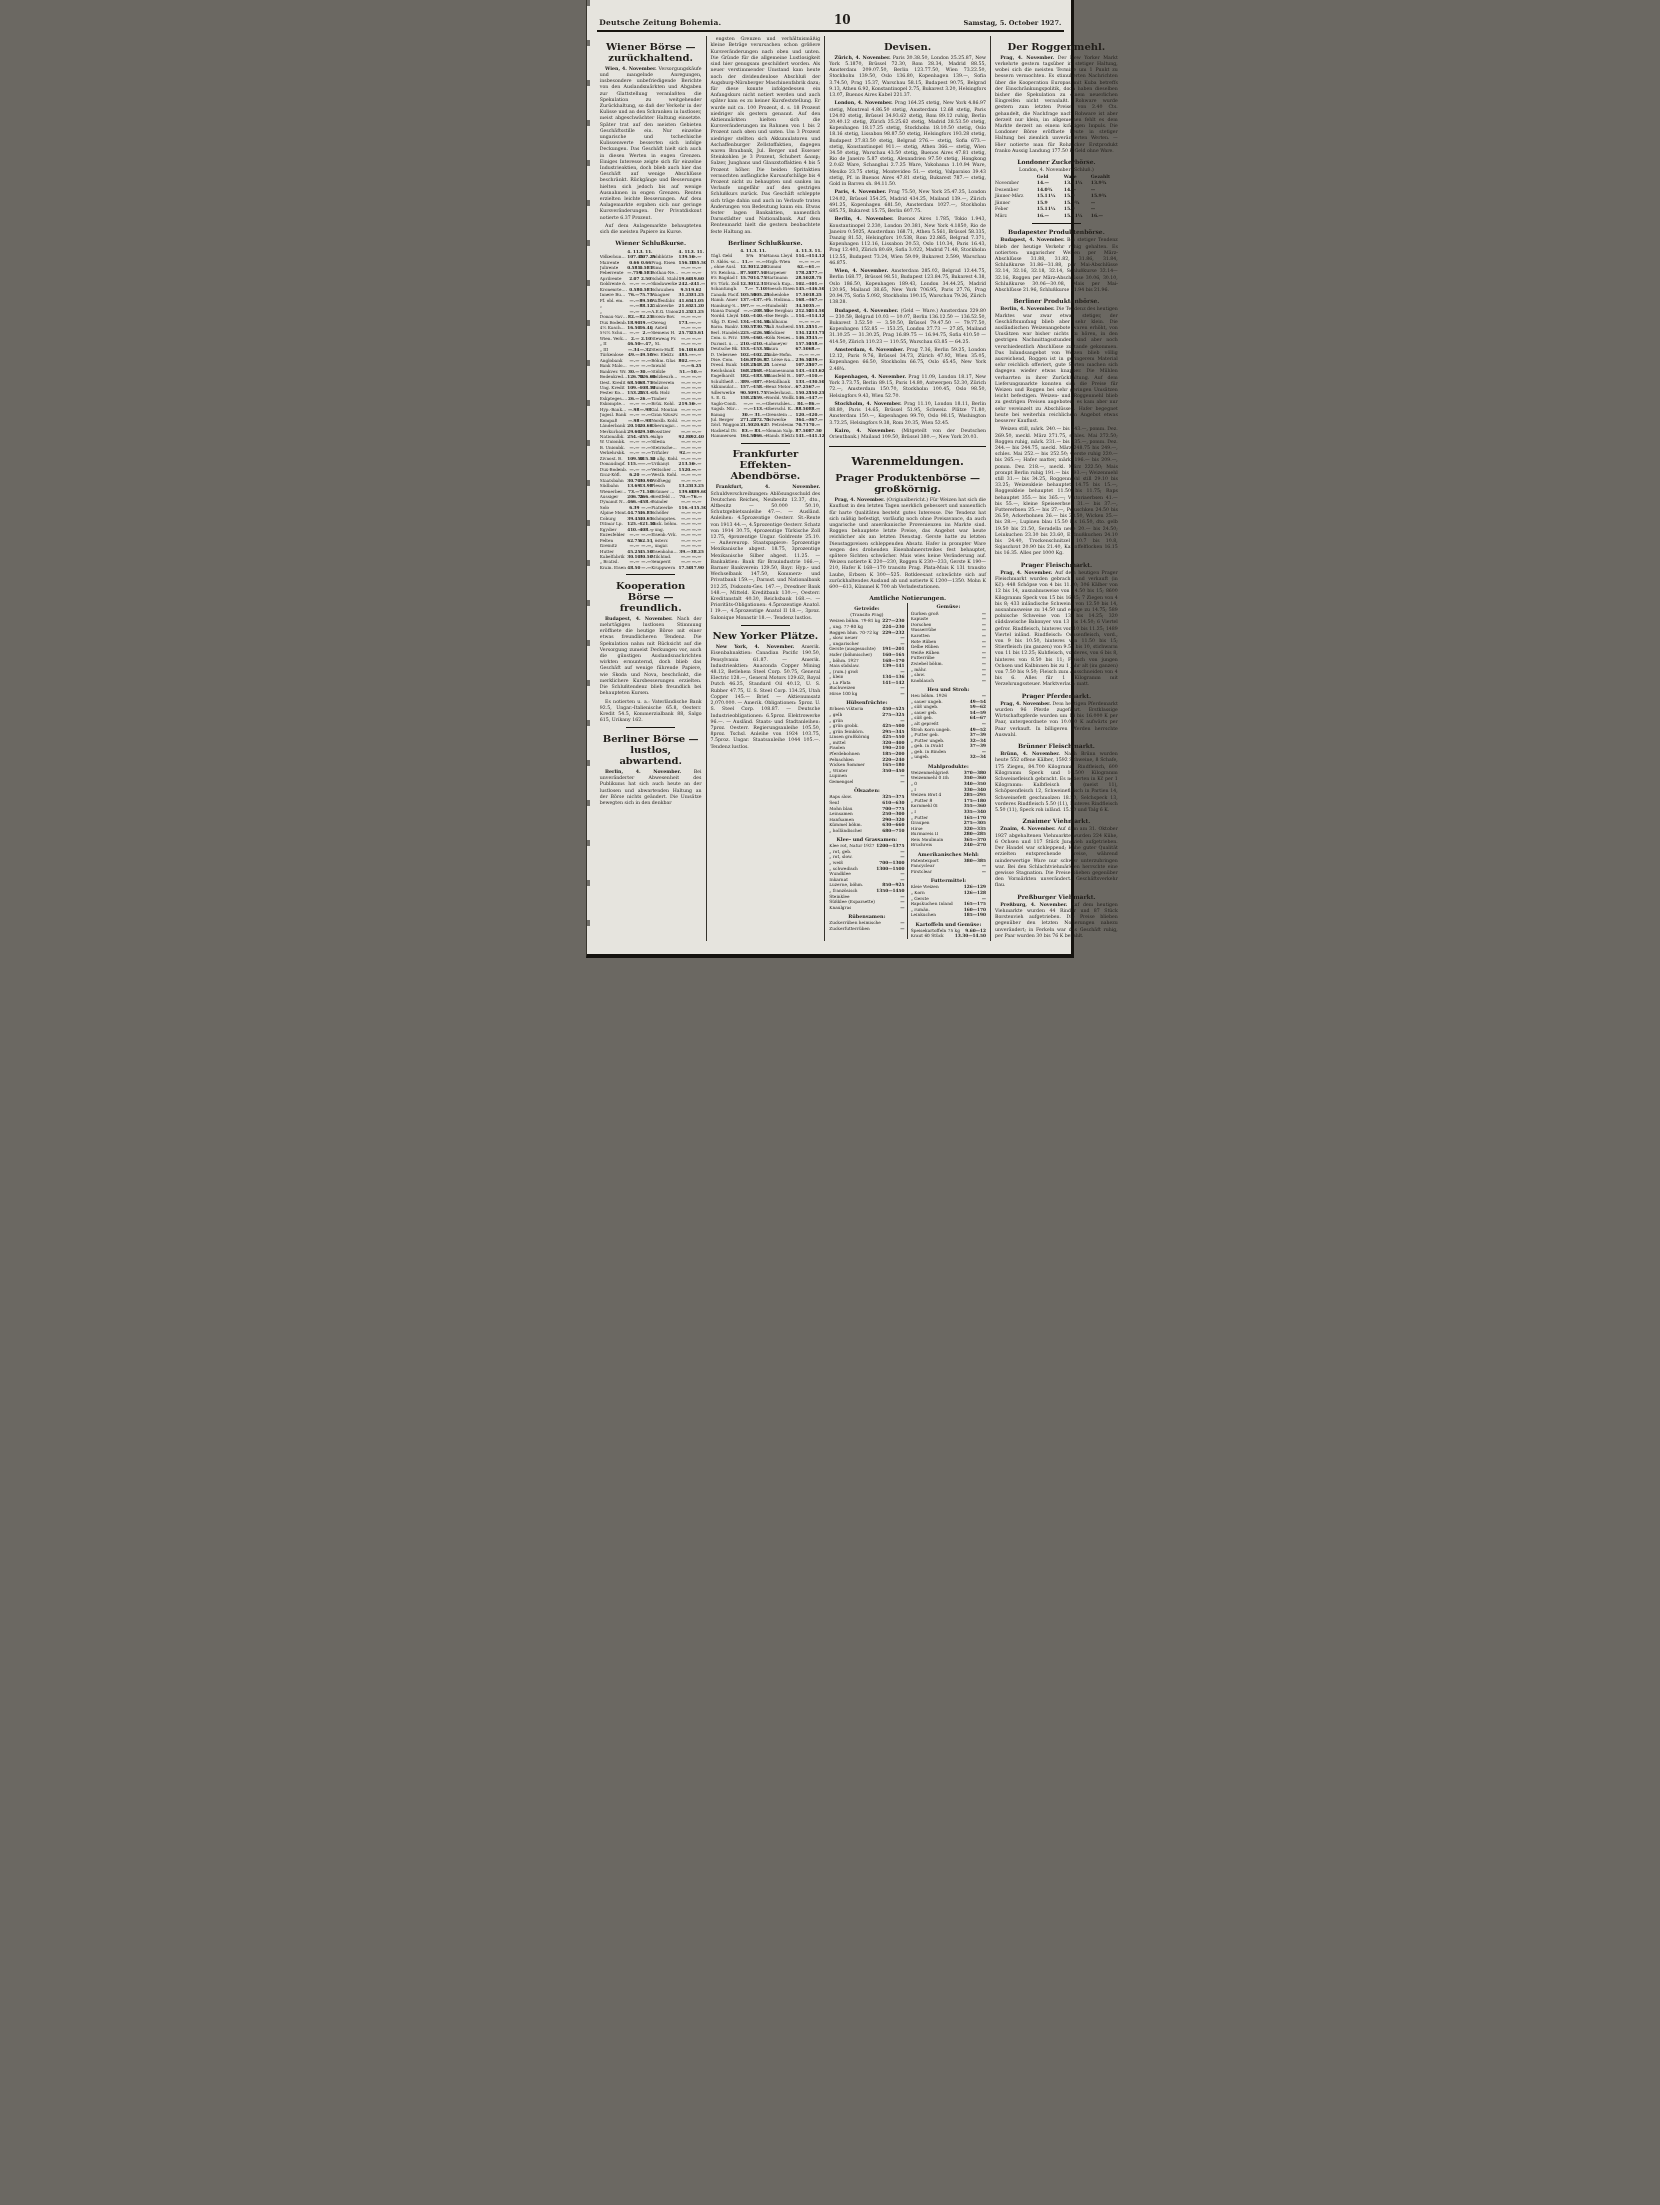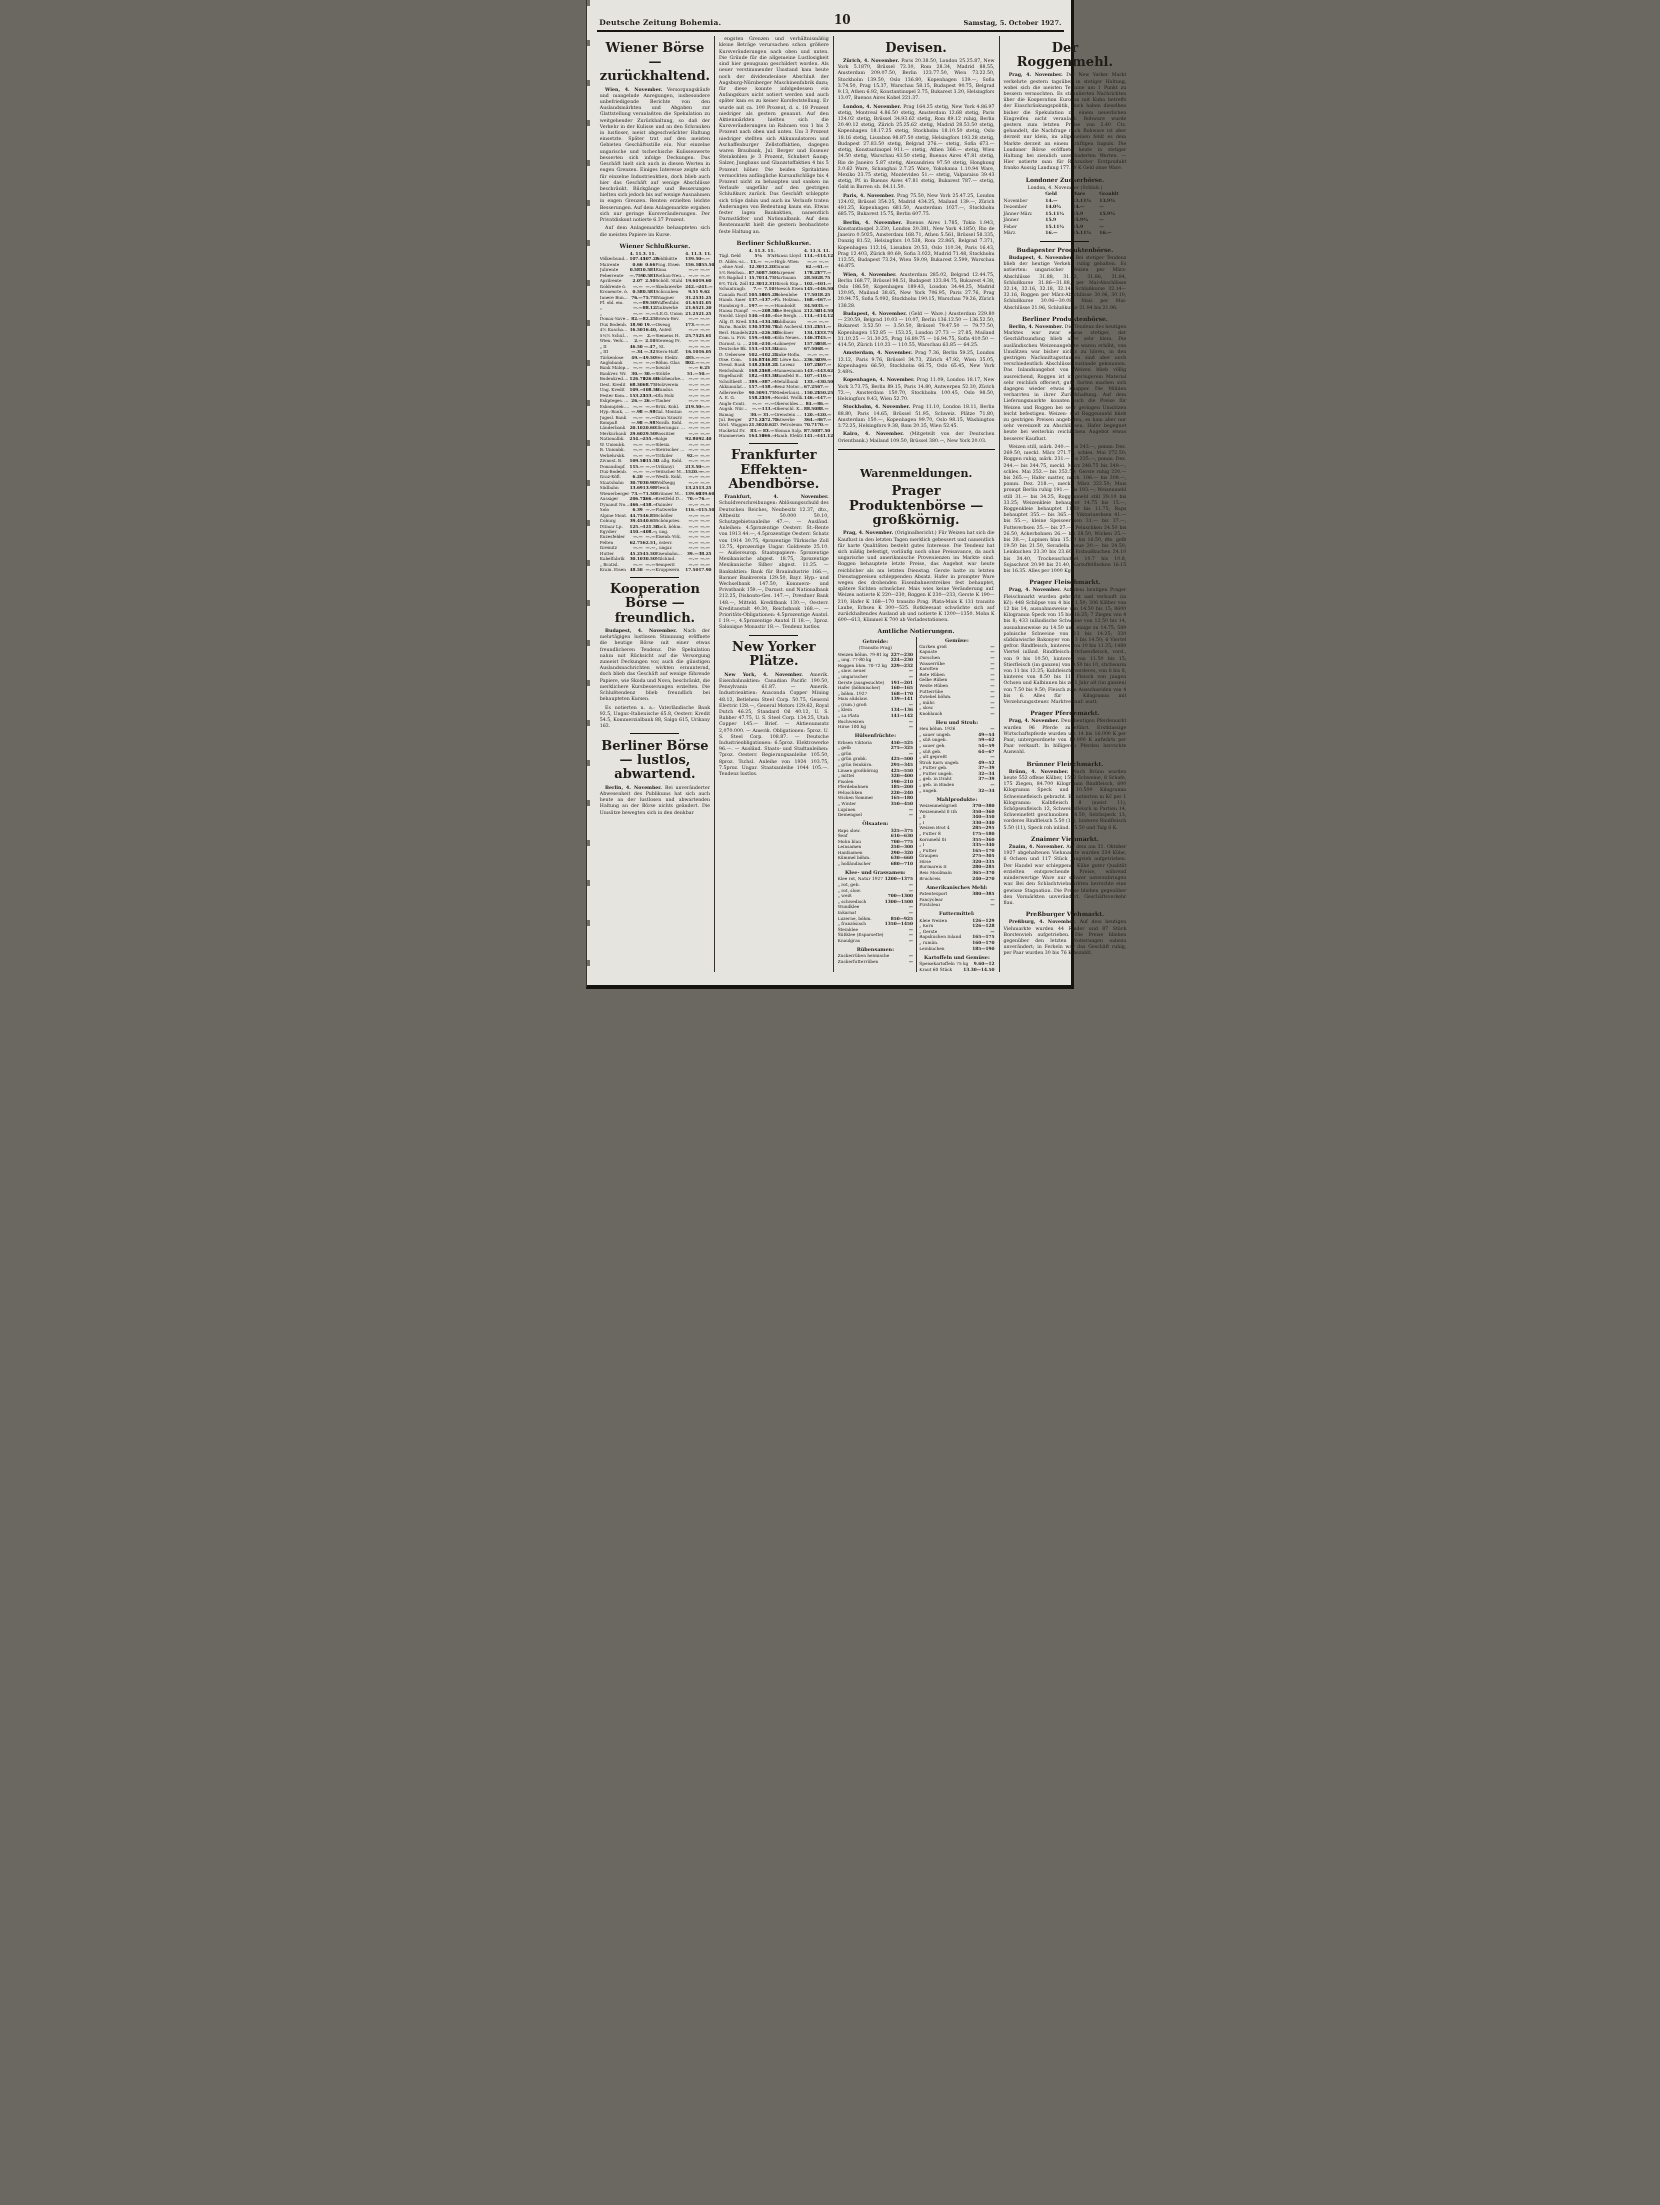--- a/index.html
+++ b/index.html
@@ -11,23 +11,23 @@
         background:repeating-linear-gradient(180deg,rgba(20,18,14,.55) 0 6.2px,rgba(20,18,14,0) 6.2px 40px);}
   header.bar{display:flex;align-items:flex-end;justify-content:space-between;padding:1.8px 3.5px 2.6px 3.5px;}
   .masthead{font-weight:bold;font-size:7.5px;letter-spacing:0.2px;}
   .pageno{font-weight:bold;font-size:12px;}
   .datehead{font-weight:bold;font-size:6.6px;}
   .rule-thick{border-top:2.2px solid #181510;margin:0 0.9px 4.4px 0.9px;}
   .cols{display:flex;align-items:stretch;}
   .col{padding:0 4px;box-sizing:border-box;}
   .col+.col{border-left:0.4px solid #35322b;}
   .c0{flex:0 0 23.4%;} .c1{flex:0 0 25.3%;} .c2{flex:0 0 23.2%;} .c3{flex:0 0 28.1%;}
-  h1.art{font-size:13px;font-weight:bold;text-align:center;margin:4.4px 0 3.1px;line-height:1.1;}
+  h1.art{font-size:10px;font-weight:bold;text-align:center;margin:4.4px 0 3.1px;line-height:1.1;}
   h2.art{font-size:6px;font-weight:bold;text-align:center;margin:4px 0 2.2px;}
-  h3.disp{font-size:11px;font-weight:bold;text-align:center;margin:5.3px 0 1.8px;border-top:1.3px double #181510;padding-top:17px;}
+  h3.disp{font-size:11px;font-weight:bold;text-align:center;margin:5.3px 0 1.8px;border-top:1.3px double #181510;padding-top:8px;}
   p.body{font-size:4.7px;line-height:1.32;text-align:justify;margin:0 0 2.2px;text-indent:5.3px;hyphens:auto;}
   p.cent{font-size:4.7px;text-align:center;margin:0.9px 0 1.3px;}
   .lead{font-weight:bold;}
   .srule{width:49px;border-top:0.9px solid #181510;margin:4px auto 1.8px;}
   .qt{font-size:4.2px;line-height:1.3;margin:0.9px 0 2.6px;}
   .qhead{display:grid;grid-template-columns:27% 12% 11.5% 27% 12% 10.5%;font-weight:bold;}
   .qrow{display:grid;grid-template-columns:27% 12% 11.5% 27% 12% 10.5%;}
   .qrow .n{overflow:hidden;white-space:nowrap;text-overflow:ellipsis;}
   .qrow .v,.qhead .v{text-align:right;font-weight:bold;white-space:nowrap;}
   .t3{font-size:4.5px;line-height:1.45;margin:0.9px 0 2.6px;}

